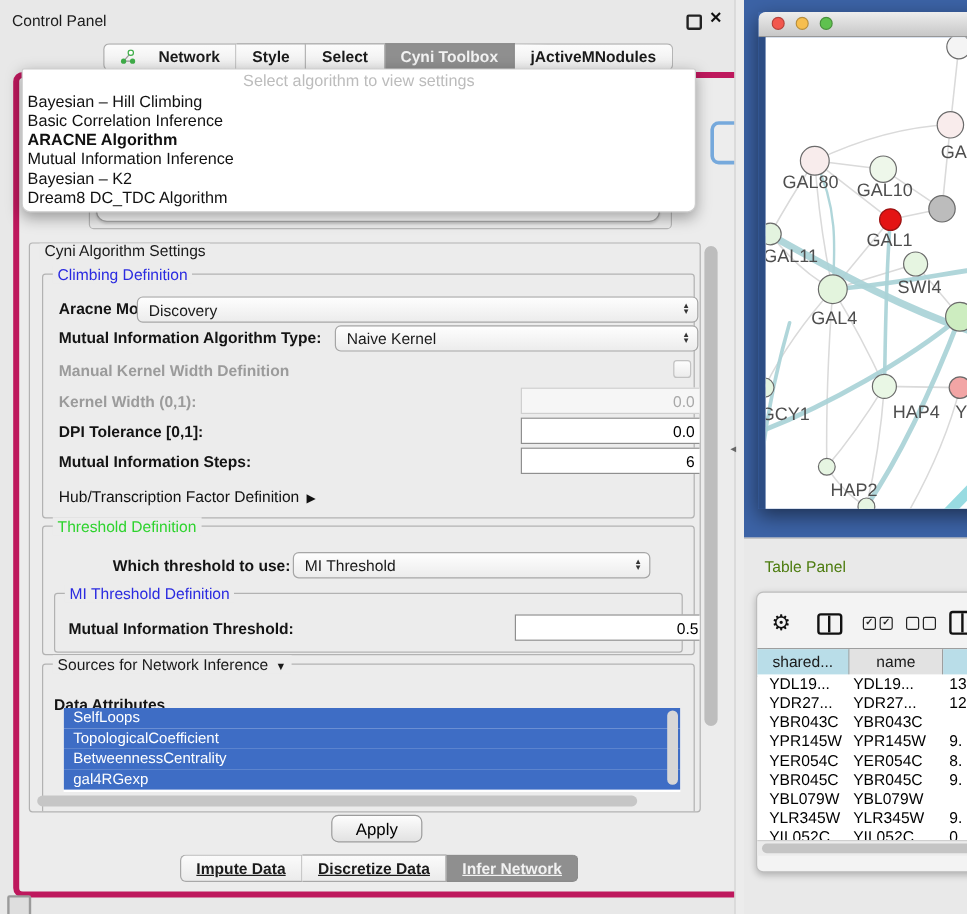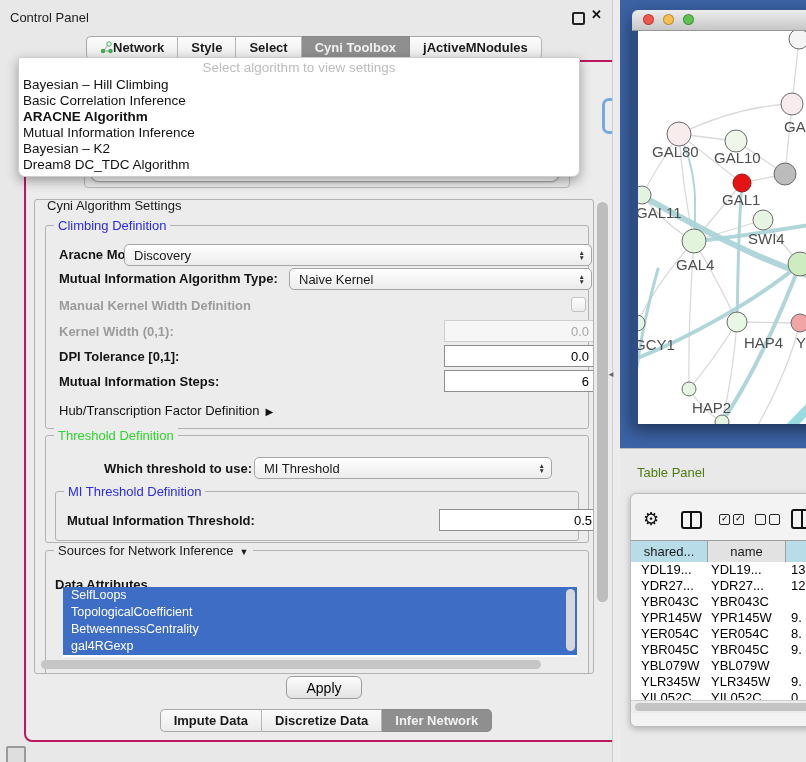--- a/index.html
+++ b/index.html
@@ -5,27 +5,27 @@
   html,body{margin:0;padding:0;}
   body{width:806px;height:762px;position:relative;overflow:hidden;background:#e8e8e8;
        font-family:"Liberation Sans",sans-serif;color:#1a1a1a;}
   
   .cp{position:absolute;left:0;top:0;width:612px;height:762px;background:#e8e8e8;}
   .cp-title{position:absolute;left:10px;top:10px;font-size:13px;color:#1c1c1c;}
   .win-float{position:absolute;left:572px;top:12px;width:9px;height:9px;border:2px solid #222;border-radius:2px;}
   .win-close{position:absolute;left:591px;top:7px;font-size:13px;font-weight:bold;color:#111;}
   .tabstrip{position:absolute;display:flex;height:23px;font-size:13px;font-weight:bold;color:#1b1b1b;}
   .tabstrip.top{left:86px;top:36px;}
-  .tab{display:flex;align-items:center;gap:0;padding:0 13px;background:linear-gradient(#fcfcfc,#ececec);
+  .tab{display:flex;align-items:center;gap:19px;padding:0 13px;background:linear-gradient(#fcfcfc,#ececec);
        border-top:1px solid #a8a8a8;border-bottom:1px solid #a8a8a8;border-right:1px solid #b5b5b5;}
   .tab:first-child{border-left:1px solid #a8a8a8;border-radius:5px 0 0 5px;}
   .tab:last-child{border-radius:0 5px 5px 0;}
   .tab.sel{background:var(--tab-gray);color:#f2f2f2;border-color:#8a8a8a;}
-  .cp-body{position:absolute;left:24px;top:60px;width:600px;height:678px;background:#ececec;
-           border:2px solid #be185d;border-radius:8px;}
+  .cp-body{position:absolute;left:11px;top:60px;width:600px;height:678px;background:#ececec;
+           border:5px solid #be185d;border-radius:8px;}
   
   .frag-group{position:absolute;left:58px;top:40px;width:484px;height:84px;border:1px solid #b9b9b9;border-radius:4px;}
   .frag-combo{position:absolute;left:64px;top:78px;width:468px;height:40px;background:#fcfcfc;
               border:1px solid #a8a8a8;border-radius:9px;box-shadow:0 1px 2px rgba(0,0,0,.15);}
   .frag-blue{position:absolute;left:576px;top:36px;width:26px;height:30px;border:3px solid #76a9dc;
              border-radius:7px;background:#ededed;}
   
   .popup{position:absolute;left:18px;top:57px;width:560px;background:#fff;border:1px solid #cdcdcd;
          border-radius:2px 2px 7px 7px;box-shadow:0 4px 12px rgba(0,0,0,.35);z-index:50;padding-bottom:3px;}
   .popup .prompt{text-align:center;color:#bcbcbc;font-size:13.5px;height:19px;line-height:19px;}
@@ -54,21 +54,21 @@
   .srclist{position:absolute;left:28px;top:387px;width:514px;height:70px;background:#fff;overflow:hidden;}
   .srcitem{height:17px;line-height:17px;background:var(--sel-blue);color:#fff;font-size:12.5px;padding-left:8px;}
   .srclist .vs{position:absolute;right:2px;top:2px;width:9px;height:62px;background:#d7d7d7;border-radius:5px;}
   .hscroll{position:absolute;left:6px;top:460px;width:540px;height:10px;}
   .hscroll .thumb{width:500px;height:9px;background:#c6c6c6;border-radius:5px;}
   .vscroll{position:absolute;left:570px;top:137px;width:13px;height:465px;}
   .vscroll .thumb{position:absolute;left:1px;top:3px;width:11px;height:400px;background:#bdbdbd;border-radius:6px;}
   .applybtn{position:absolute;left:260px;top:614px;width:76px;height:23px;border:1px solid #9c9c9c;border-radius:6px;
             background:linear-gradient(#fdfdfd,#e2e2e2);font-size:14px;font-family:"Liberation Sans",sans-serif;}
   .tabstrip.bottom{left:0;top:647px;width:600px;justify-content:center;background:transparent;}
-  .tabstrip.bottom .tab{background:linear-gradient(#fbfbfb,#ebebeb);}
+  .tabstrip.bottom .tab{background:linear-gradient(#fbfbfb,#ebebeb);text-decoration:underline;}
   .tabstrip.bottom .tab.sel{background:var(--tab-gray);}
   .dock-icon{position:absolute;left:6px;top:746px;width:16px;height:16px;border:2px solid #9a9a9a;
              background:#dedede;border-radius:2px;}
   
   .divider{position:absolute;left:612px;top:0;width:8px;height:762px;background:#ececec;border-left:1px solid #cfcfcf;}
   .divider .grip{position:absolute;left:-6px;top:370px;font-size:8px;color:#666;}
   
   .desktop{position:absolute;left:620px;top:0;width:186px;height:762px;background:var(--desktop-blue);overflow:hidden;}
   .netwin{position:absolute;left:12px;top:10px;width:200px;height:414px;box-shadow:0 6px 16px rgba(0,0,0,.5);}
   .net-titlebar{position:absolute;left:0;top:0;width:100%;height:20px;border-radius:6px 0 0 0;

